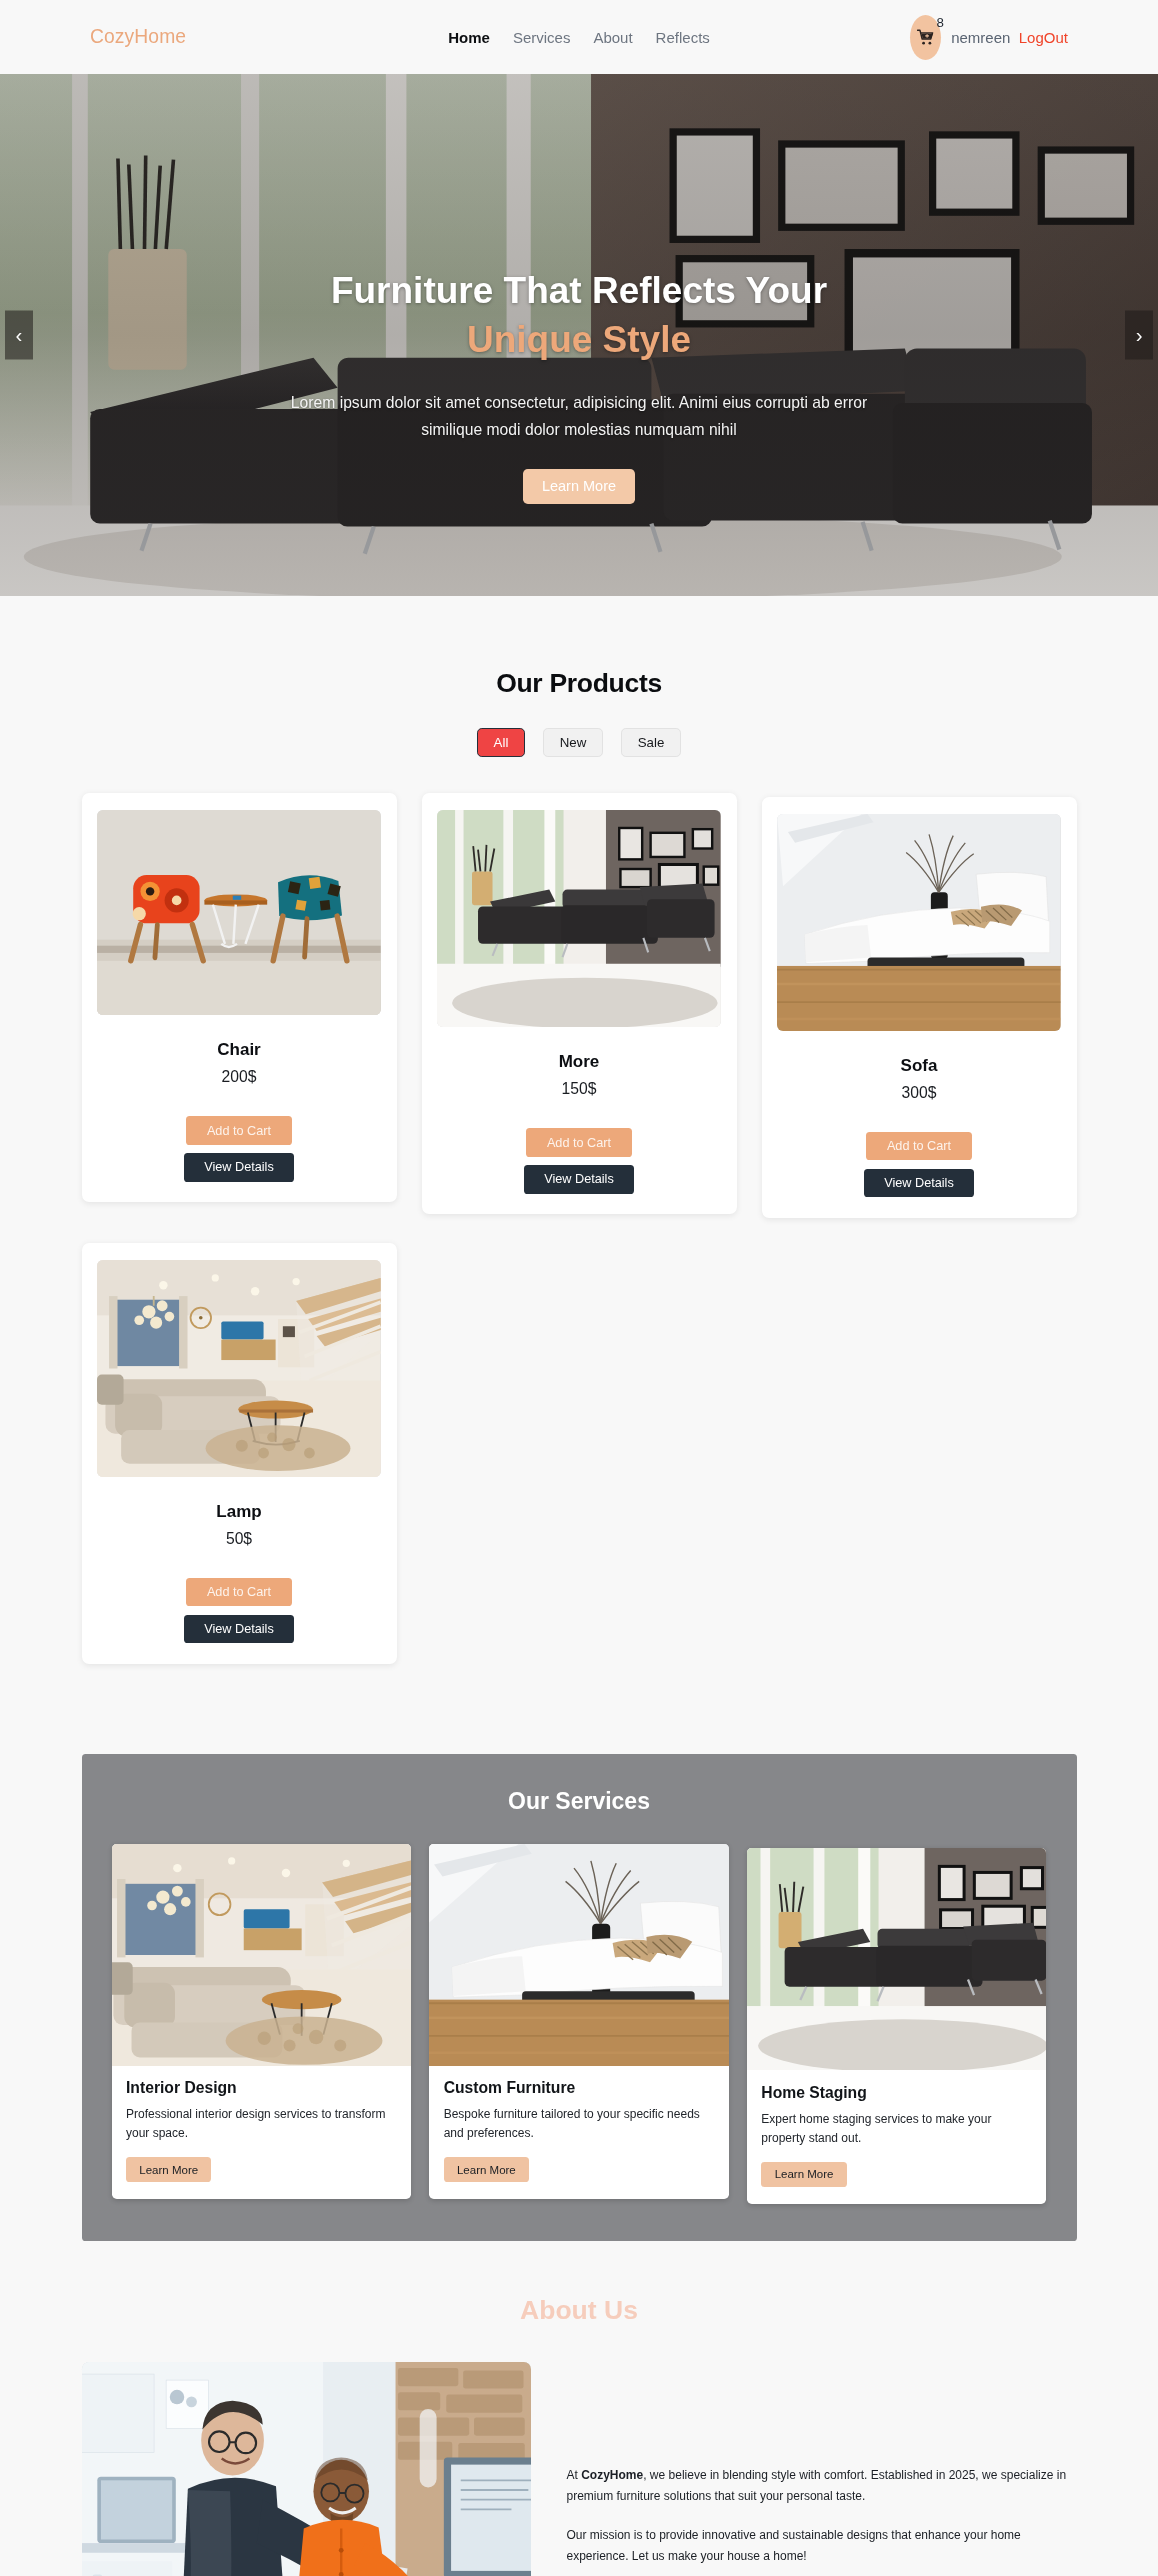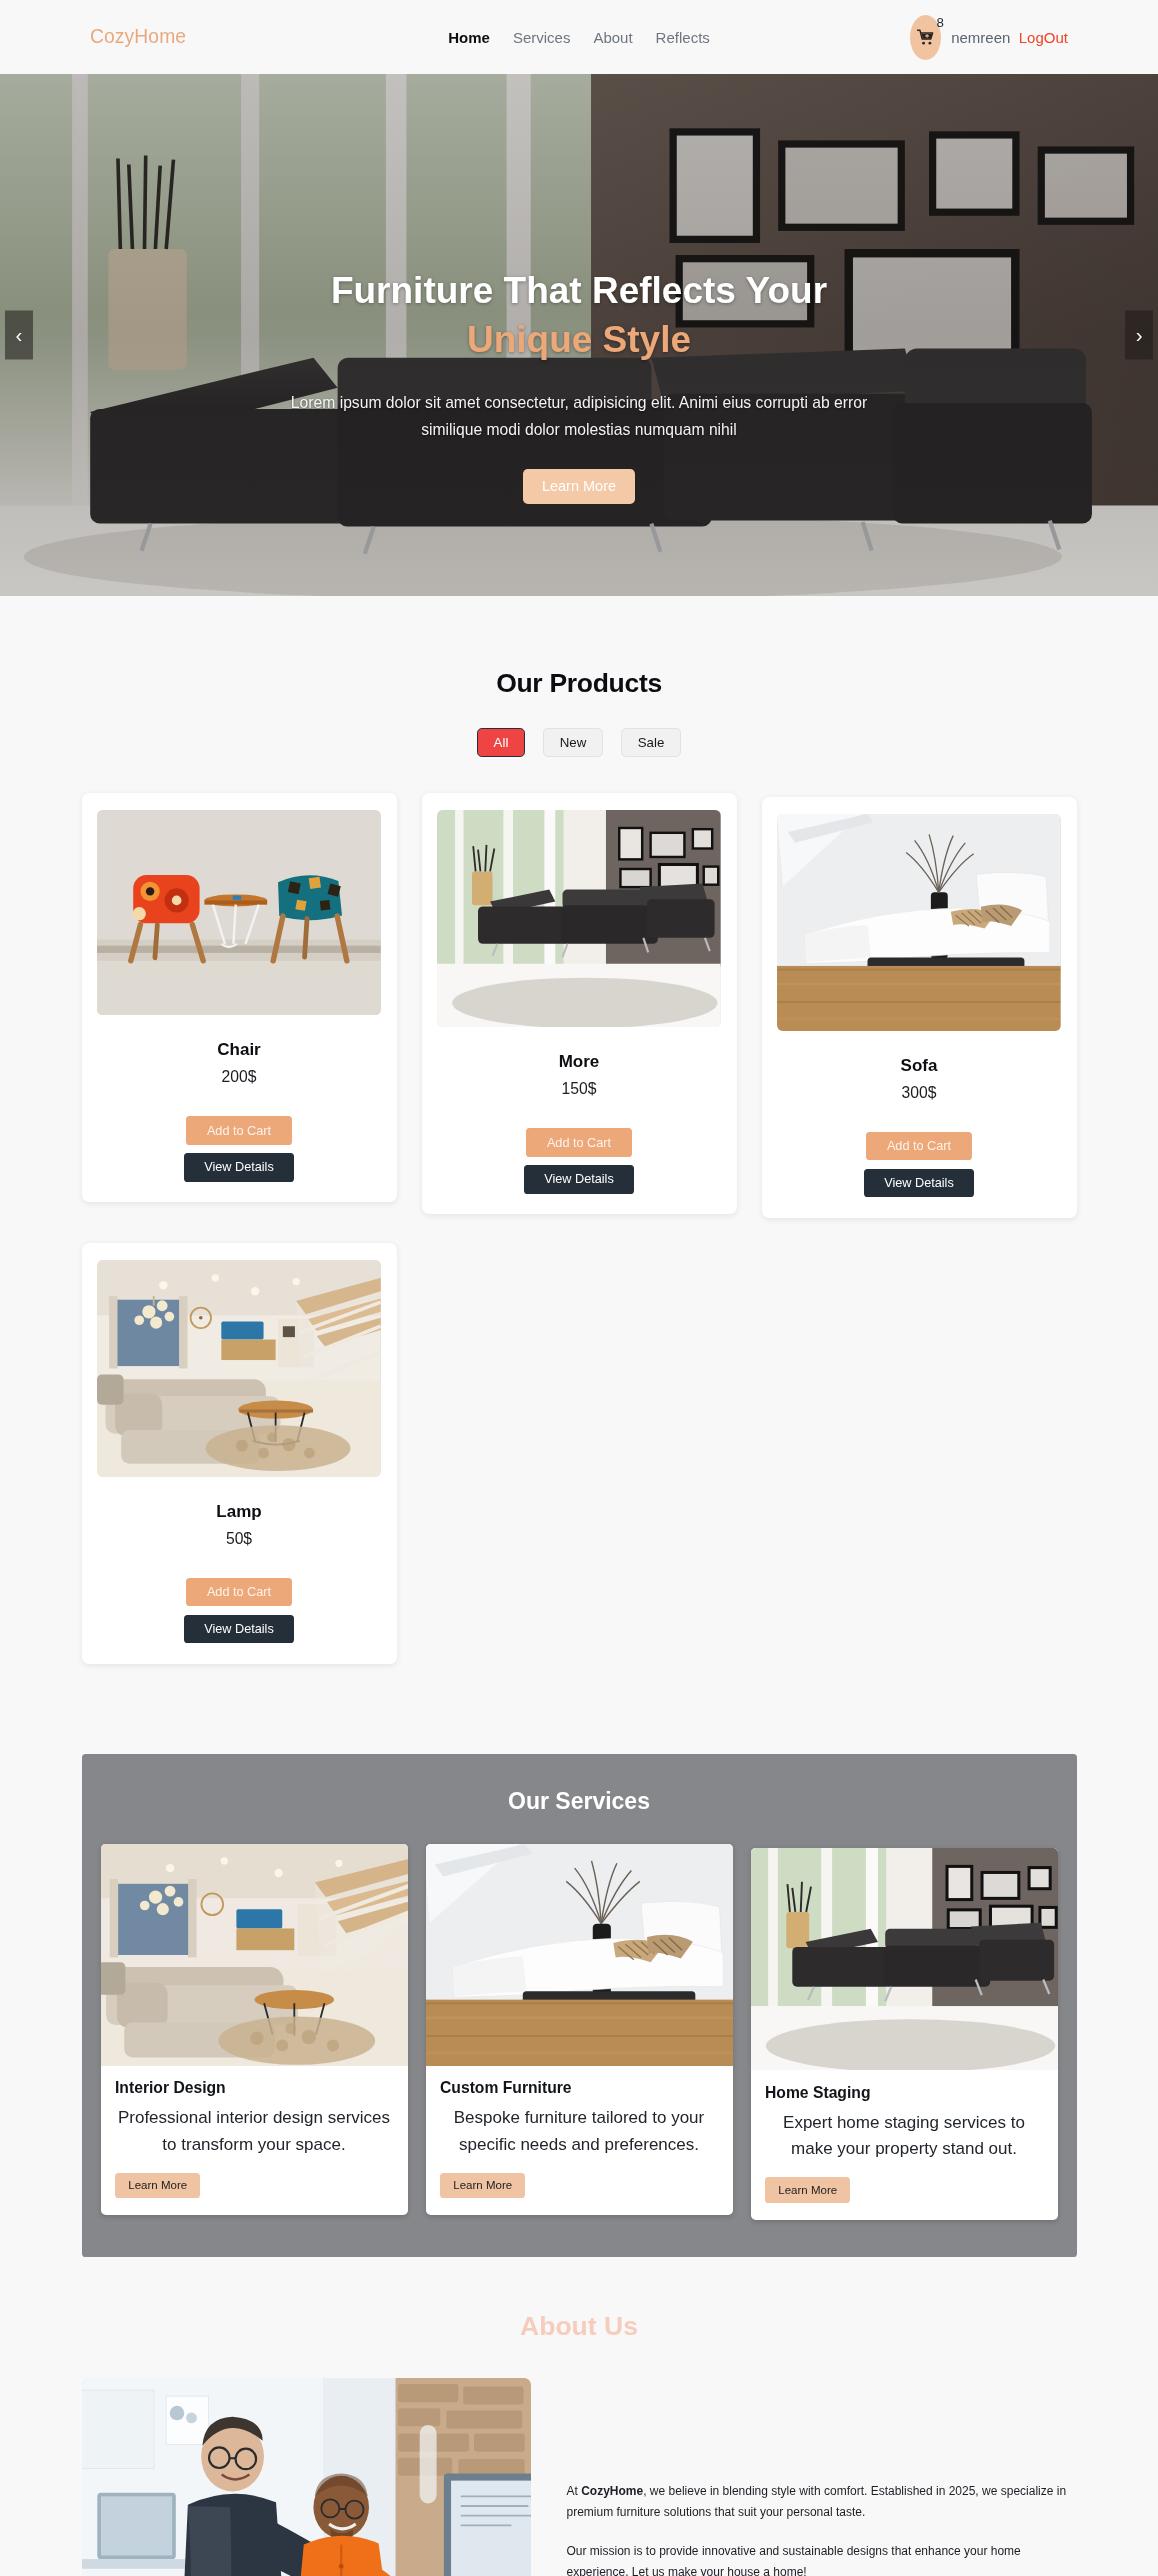--- a/index.html
+++ b/index.html
@@ -236,21 +236,21 @@
     cursor: pointer;
     font-family: inherit;
   }
 
   
   .services-section {
     margin: 66px auto 0;
     width: 995px;
     background: #86878a;
     border-radius: 3.6px;
-    padding: 34px 19px 37px;
+    padding: 34px 30px 37px;
   }
   .services-title {
     text-align: center;
     color: #ffffff;
     font-size: 23px;
     font-weight: 700;
     margin-bottom: 29px;
   }
   .services-grid {
     display: grid;
@@ -263,24 +263,23 @@
     border-radius: 4.8px;
     overflow: hidden;
     box-shadow: 0 1.2px 4.8px rgba(0,0,0,.16);
   }
   .service-card.lower { margin-top: 4.8px; }
   .service-img { height: 222px; position: relative; background: #ccc; }
   .service-body { padding: 13.3px 14.5px 17px; }
   .service-name { font-size: 15.7px; font-weight: 700; color: #111418; }
   .service-desc {
     margin-top: 8.4px;
-    font-size: 17px;
+    font-size: 12px;
     line-height: 1.55;
     color: #22262c;
-    text-align: center;
   }
   .btn-learn {
     margin-top: 14.5px;
     background: #f0c3a2;
     border: none;
     border-radius: 3.6px;
     padding: 6.6px 13.3px;
     font-size: 11.5px;
     color: #1b1e23;
     cursor: pointer;

